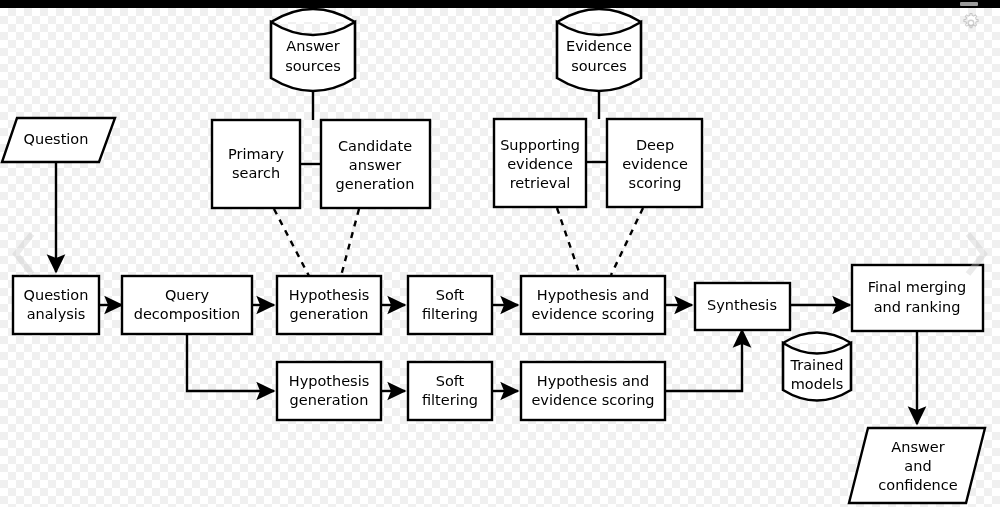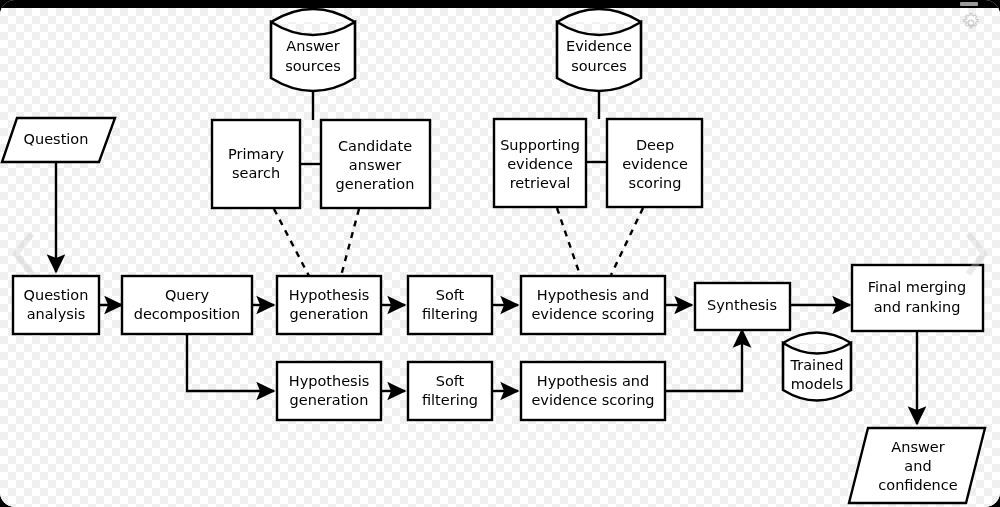--- a/index.html
+++ b/index.html
@@ -9,21 +9,20 @@
   }
   body {
     font-family: "DejaVu Sans", sans-serif;
   }
   #viewer {
     position: relative;
     width: 1000px;
     height: 507px;
     overflow: hidden;
     background: #ffffff;
-    border-radius: 15px;
   }
   
   #canvas-bg {
     position: absolute;
     left: 0;
     top: 8px;
     width: 1000px;
     height: 499px;
     background-color: #ffffff;
     background-image:

